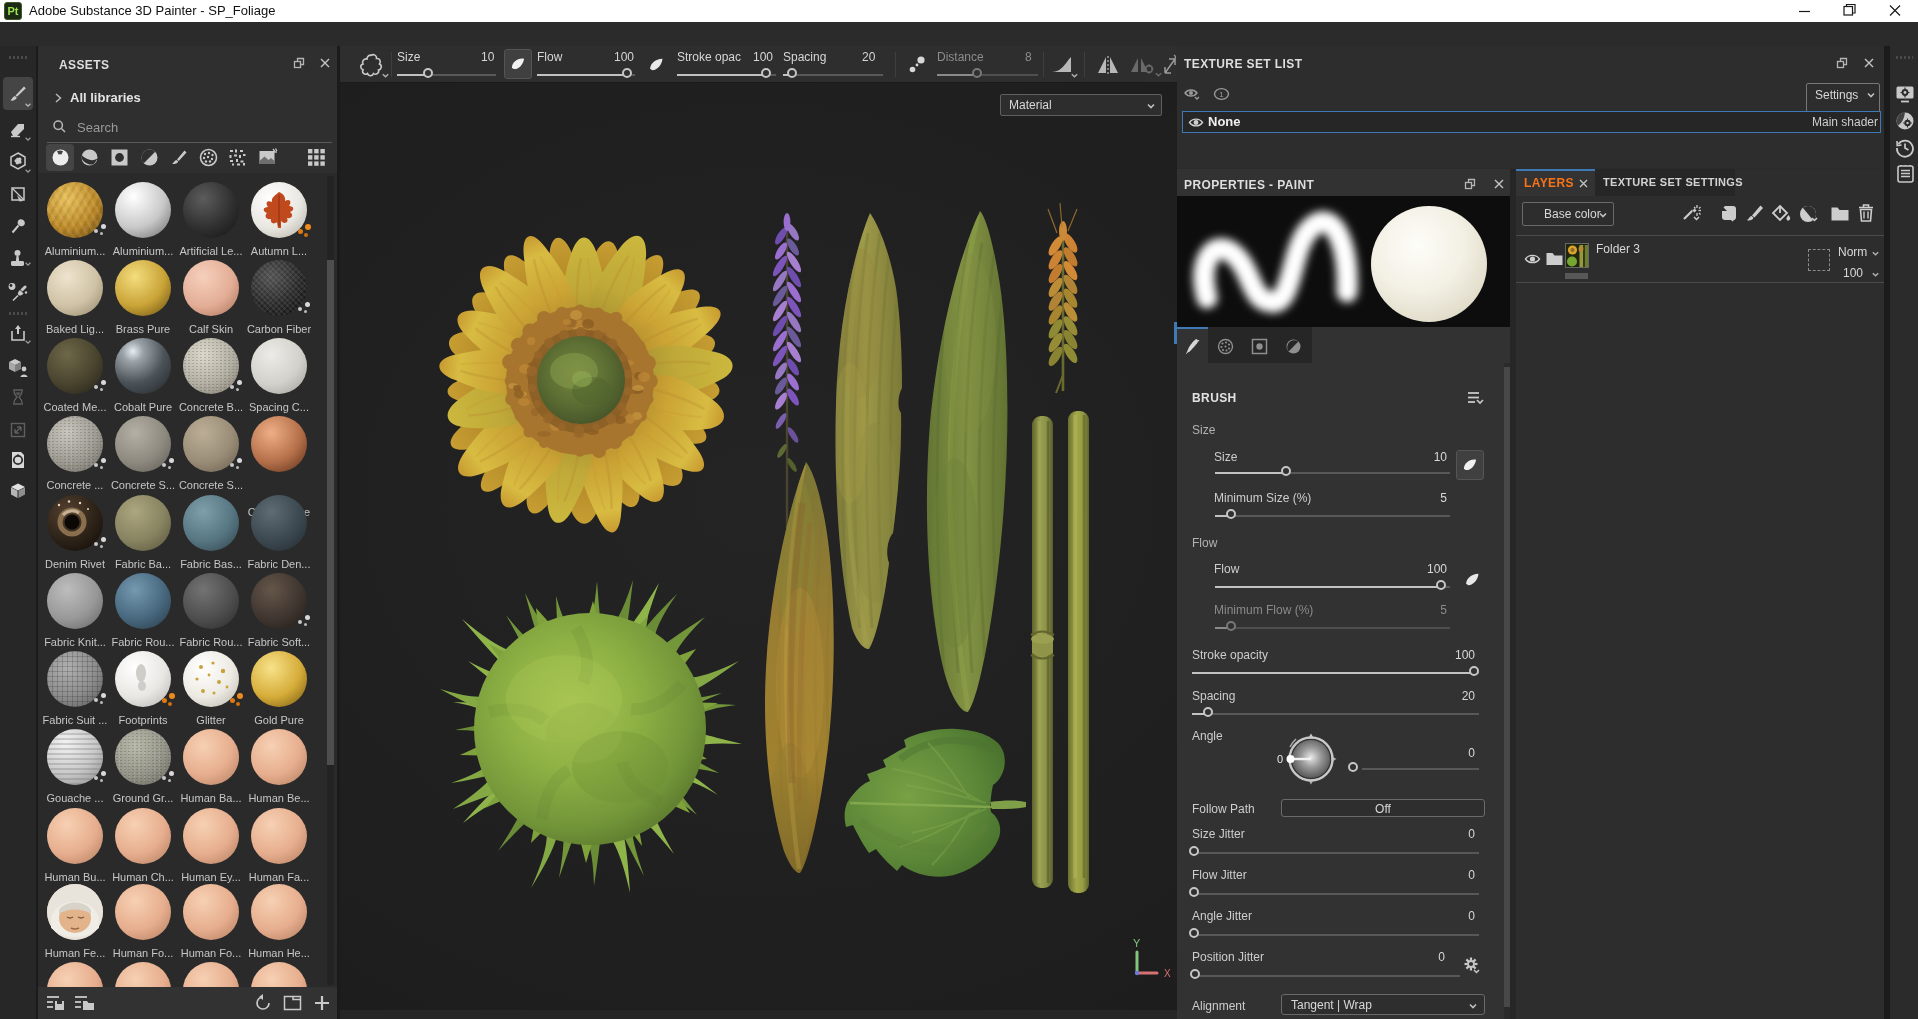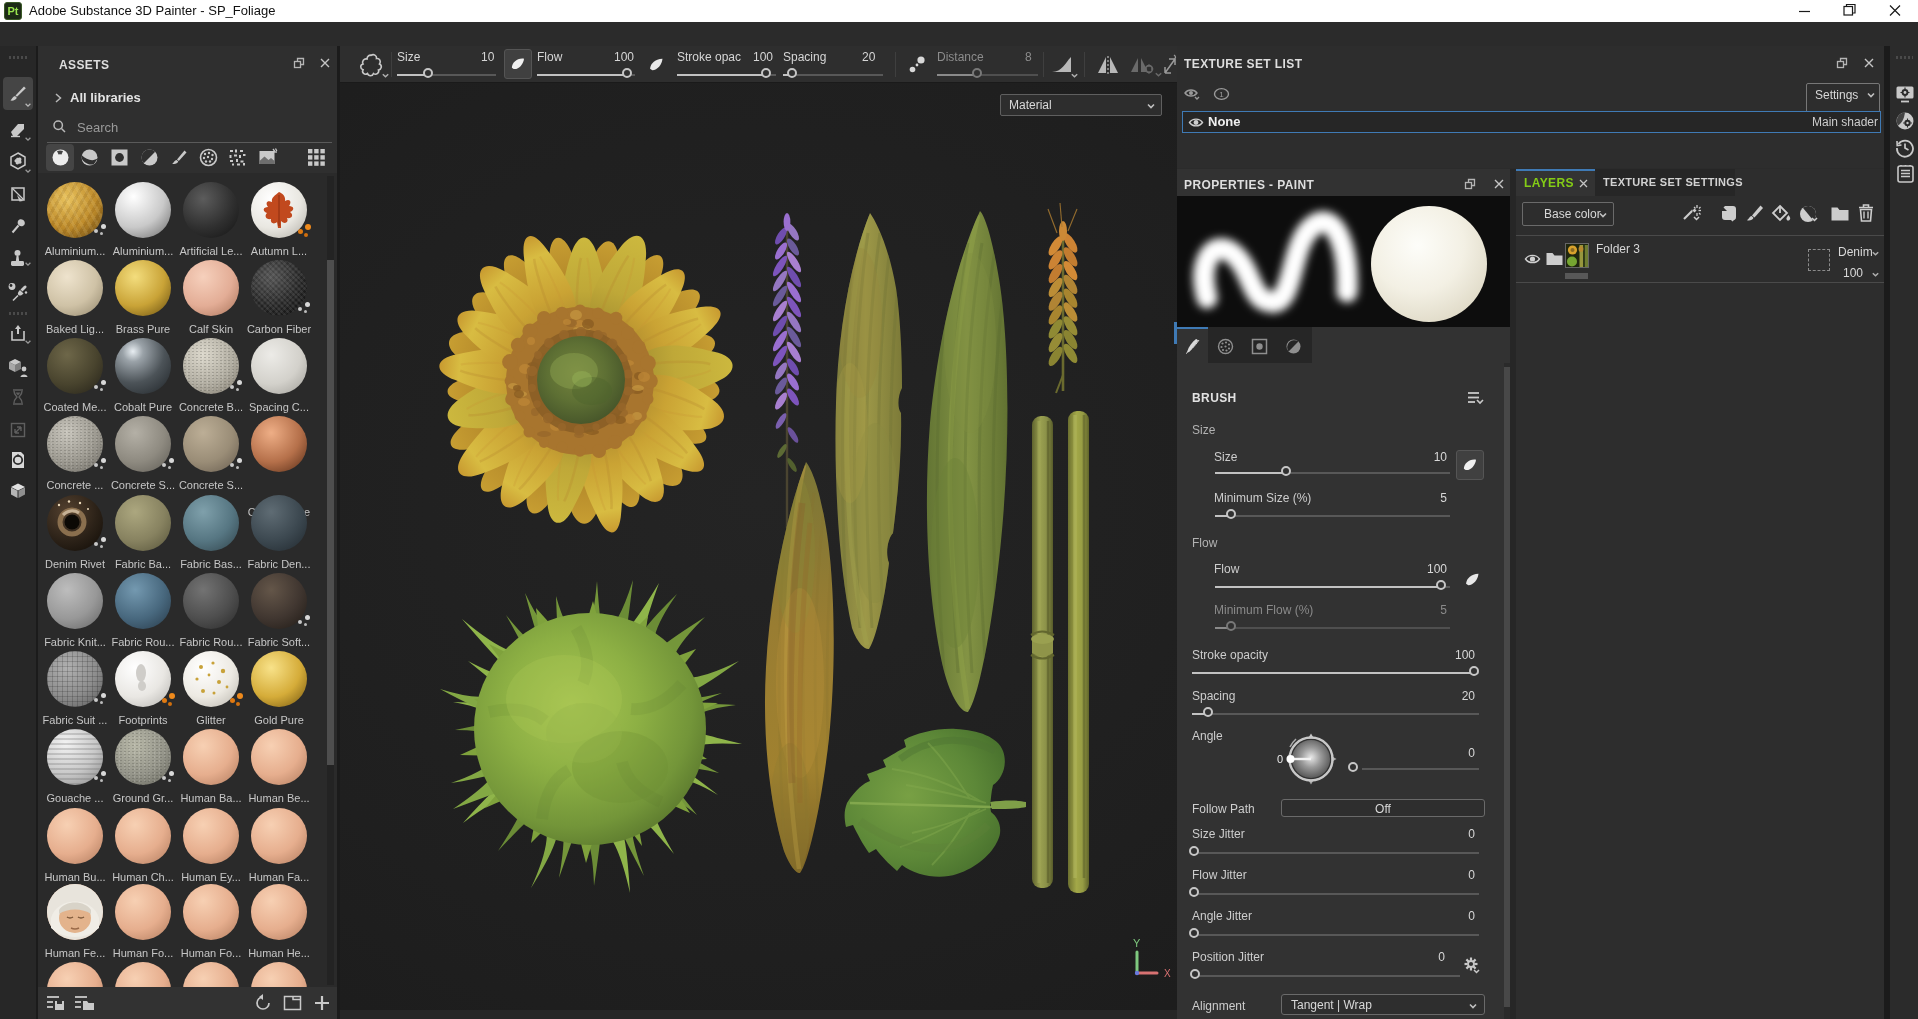--- a/index.html
+++ b/index.html
@@ -1205,21 +1205,21 @@
     </div>
 <svg class="abs" style="left:1468px;top:1001px" width="10" height="10" viewBox="0 0 10 10">
       <path d="M2 3.5 L5 6.5 L8 3.5" fill="none" stroke="#c0c0c0" stroke-width="1.6"></path>
     </svg>
 <div class="abs" style="left:1504px;top:363px;width:6px;height:656px;background:#2a2a2a;"></div>
 <div class="abs" style="left:1504px;top:367px;width:6px;height:640px;background:#484848;"></div>
 <div class="abs" style="left:1510px;top:169px;width:6px;height:850px;background:#262626;"></div>
 <div class="abs" style="left:1516px;top:169px;width:368px;height:850px;background:#2d2d2d;"></div>
 <div class="abs" style="left:1516px;top:169px;width:368px;height:27px;background:#2d2d2d;"></div>
 <div class="abs" style="left:1516px;top:169px;width:79px;height:27px;background:#333333;border-top:2px solid #3f7ab5;"></div>
-<div class="abs" style="left:1524px;top:176px;color:#84cc16;font-size:12px;font-weight:bold;letter-spacing:.4px;">LAYERS</div>
+<div class="abs" style="left:1524px;top:176px;color:#f97316;font-size:12px;font-weight:bold;letter-spacing:.4px;">LAYERS</div>
 <svg class="abs" style="left:1578px;top:178px" width="11" height="11" viewBox="0 0 11 11">
 <path d="M2 2 L9 9 M9 2 L2 9" stroke="#c5c5c5" stroke-width="1.3"></path>
     </svg>
 <div class="abs" style="left:1595px;top:169px;width:140px;height:27px;background:#262626;"></div>
 <div class="abs" style="left:1603px;top:176px;color:#d2d2d2;font-size:11px;font-weight:bold;letter-spacing:.3px;">TEXTURE SET SETTINGS</div>
 <div class="ddbox" style="left:1522px;top:202px;width:92px;height:24px;border-color:#6a6a6a;background:#2d2d2d;">
 <div style="margin:4px 0 0 21px;font-size:12px;">Base color</div>
     </div>
 <svg class="abs" style="left:1598px;top:210px" width="10" height="10" viewBox="0 0 10 10">
       <path d="M2 3.5 L5 6.5 L8 3.5" fill="none" stroke="#c0c0c0" stroke-width="1.6"></path>
@@ -1281,21 +1281,21 @@
         <circle cx="6.5" cy="6" r="2" fill="#8a6a22"></circle>
 <circle cx="6" cy="17.5" r="5" fill="#76a631"></circle>
 <rect x="13.5" y="1" width="3.6" height="23" fill="#97973e"></rect>
 <rect x="19" y="1" width="3.6" height="23" fill="#6d7c31"></rect>
 <rect x="17.6" y="1" width="1.2" height="23" fill="#39451c"></rect>
 <ellipse cx="15" cy="5" rx="2.4" ry="3" fill="#b58a30"></ellipse>
       </svg></div>
 <div class="abs" style="left:1565px;top:273px;width:23px;height:6px;background:#585858;"></div>
 <div class="abs" style="left:1596px;top:242px;color:#d8d8d8;font-size:12px;">Folder 3</div>
 <div class="abs" style="left:1808px;top:249px;width:22px;height:22px;border:1px dashed #8a8a8a;"></div>
-<div class="abs" style="left:1838px;top:245px;color:#d8d8d8;font-size:12px;">Denim</div>
+<div class="abs" style="left:1838px;top:245px;color:#d8d8d8;font-size:12px;">Norm</div>
 <svg class="abs" style="left:1871px;top:249px" width="9" height="9" viewBox="0 0 10 10">
       <path d="M2 3.5 L5 6.5 L8 3.5" fill="none" stroke="#b0b0b0" stroke-width="1.6"></path>
     </svg>
 <div class="abs" style="left:1843px;top:266px;color:#d8d8d8;font-size:12px;">100</div>
 <svg class="abs" style="left:1871px;top:270px" width="9" height="9" viewBox="0 0 10 10">
       <path d="M2 3.5 L5 6.5 L8 3.5" fill="none" stroke="#b0b0b0" stroke-width="1.6"></path>
     </svg>
 <div class="abs" style="left:1516px;top:282px;width:368px;height:1px;background:#4a4a4a;"></div>
 <div class="abs" style="left:1884px;top:46px;width:6px;height:973px;background:#1b1b1b;"></div>
 <div class="abs" style="left:1890px;top:46px;width:28px;height:973px;background:#2b2b2b;"></div>

